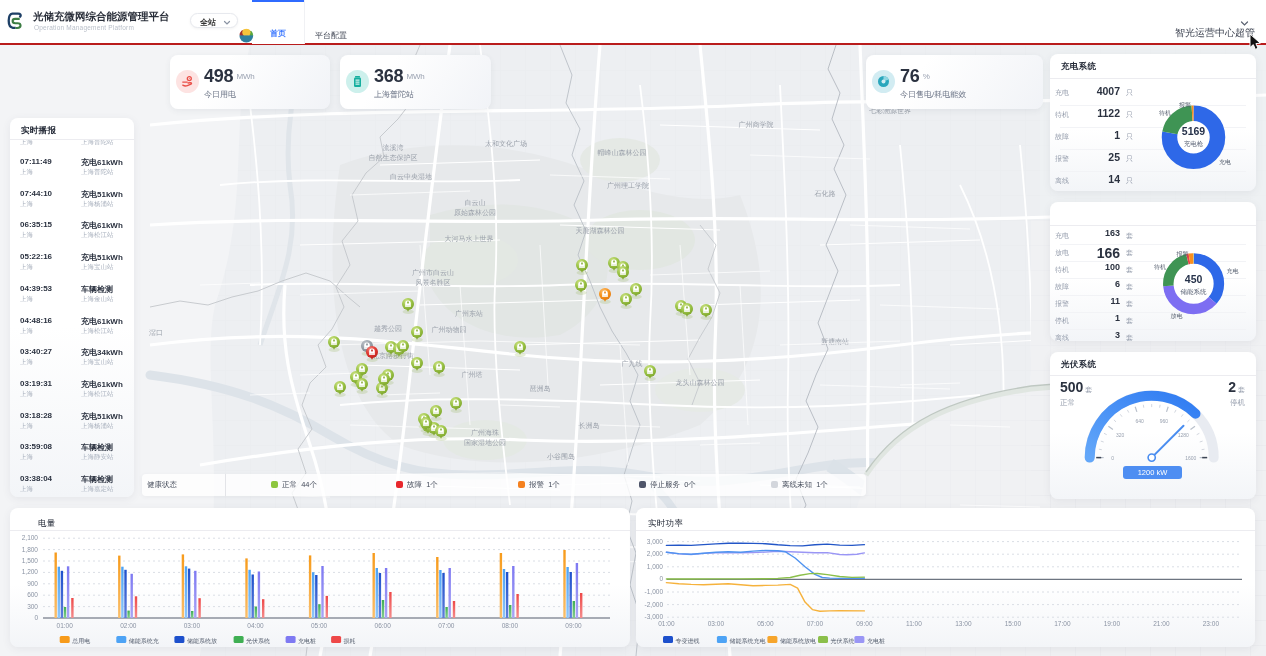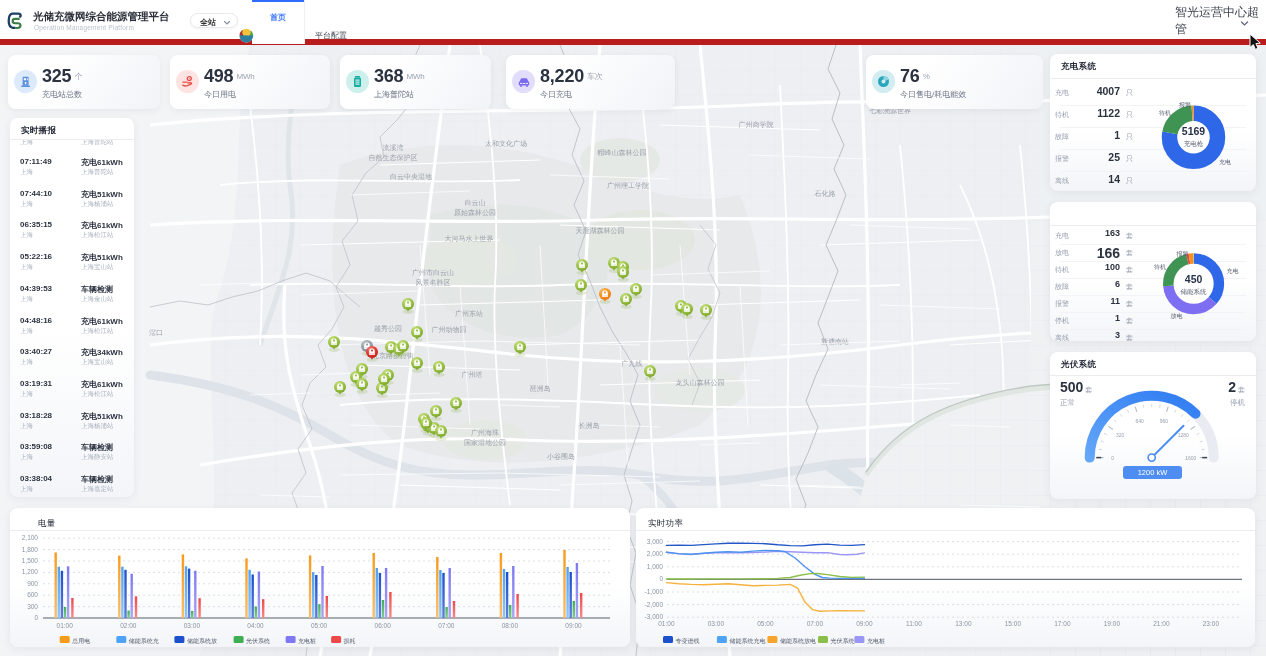--- a/index.html
+++ b/index.html
@@ -1,31 +1,31 @@
 <!DOCTYPE html>
 <html><head>
 <meta charset="utf-8">
 <style>
 *{margin:0;padding:0;box-sizing:border-box}
 html,body{width:1266px;height:656px;overflow:hidden;font-family:"Liberation Sans",sans-serif;background:#eef0f3}
 #stage{position:relative;width:1266px;height:656px}
 
-#header{position:absolute;left:0;top:0;width:1266px;height:45px;background:#fff;border-bottom:6px solid #b91c1c;z-index:30}
+#header{position:absolute;left:0;top:0;width:1266px;height:45px;background:#fff;border-bottom:2px solid #b91c1c;z-index:30}
 #logo{position:absolute;left:8px;top:12px}
 #htitle{position:absolute;left:33px;top:10px;font-size:10.5px;font-weight:700;color:#2a2f3a;letter-spacing:0px;white-space:nowrap}
 #hsub{position:absolute;left:34px;top:24px;font-size:6.5px;color:#b9bfc9;letter-spacing:.2px;white-space:nowrap}
 #pill{position:absolute;left:190px;top:13px;width:48px;height:15px;border:1px solid #e7e9ee;border-radius:8px;background:#fff;box-shadow:0 1px 3px rgba(0,0,0,.05)}
 #pill .t{position:absolute;left:9px;top:3px;font-size:8px;font-weight:700;color:#333}
 #pill svg{position:absolute;right:6px;top:5px}
 .tabsep{position:absolute;top:0;width:1px;height:44px;background:#f0f1f4}
 #tabbar{position:absolute;left:252px;top:0;width:52px;height:44px;background:#fff}
 #tabbar .bar{position:absolute;left:0;top:0;width:52px;height:2px;background:#2f6bff}
-#tab1{position:absolute;left:252px;top:12px;width:52px;text-align:center;font-size:8px;color:#3b77ff;font-weight:700}
+#tab1{position:absolute;left:252px;top:28px;width:52px;text-align:center;font-size:8px;color:#3b77ff;font-weight:700}
 #tab2{position:absolute;left:315px;top:30px;font-size:8px;color:#3c4250}
-#huser{position:absolute;left:1175px;top:4px;font-size:12px;color:#3c4250}
+#huser{position:absolute;left:1175px;top:26px;font-size:10px;color:#3c4250}
 #hchev{position:absolute;left:1240px;top:19px}
 
 .card{position:absolute;top:55px;height:54px;background:linear-gradient(125deg,#ffffff 30%,#f1f3f7);border-radius:8px;box-shadow:0 2px 6px rgba(60,70,90,.07);z-index:20}
 .cicon{position:absolute;left:6px;top:15px;width:23px;height:23px;border-radius:50%;display:flex;align-items:center;justify-content:center}
 .cnum{position:absolute;left:34px;top:11px;font-size:18px;font-weight:700;color:#2b3240;letter-spacing:-.2px;white-space:nowrap}
 .cunit{font-size:8px;font-weight:400;color:#9aa2b1;margin-left:3px;vertical-align:3px}
 .clab{position:absolute;left:34px;top:34px;font-size:8px;color:#6b7486;white-space:nowrap}
 
 .panel{position:absolute;background:linear-gradient(180deg,#ffffff 55%,#f3f5f8);border-radius:8px;box-shadow:0 2px 8px rgba(60,70,90,.08);z-index:20}
 .ptitle{position:absolute;left:11px;top:7px;font-size:8.5px;font-weight:700;color:#252b38;letter-spacing:.3px}
@@ -548,33 +548,20 @@
       <g clip-path="url(#cball)">
         <rect x="0" y="0" width="15" height="15" fill="#fff"></rect>
         <circle cx="2.9" cy="5.2" r="3.1" fill="#a3342e"></circle>
         <circle cx="12.2" cy="5.4" r="2.6" fill="#5aa73e"></circle>
         <circle cx="7.4" cy="4.3" r="4.1" fill="#f5c33b"></circle>
         <rect x="0" y="7.4" width="15" height="8" fill="#2e7f9e"></rect>
       </g>
     </svg>
   </div>
 
-  <div class="card" style="left:8px;width:152px">
-    <div class="cicon" style="background:#dceafc">
-      <svg width="13" height="13" viewBox="0 0 13 13">
-          <rect x="3.6" y="1.8" width="6" height="9" rx="0.8" fill="#5b92e0"></rect>
-          <rect x="4.8" y="3.2" width="2.4" height="2" rx="0.3" fill="#fff"></rect>
-          <rect x="8" y="3.2" width="0.8" height="2" rx="0.3" fill="#fff"></rect>
-          <rect x="5.9" y="7" width="1.4" height="2.2" rx="0.3" fill="#fff"></rect>
-          <rect x="2.2" y="10.6" width="8.8" height="1.4" rx="0.5" fill="#5b92e0"></rect>
-        </svg>
-    </div>
-    <div class="cnum">325<span class="cunit">个</span></div>
-    <div class="clab">充电站总数</div>
-  </div>
   <div class="card" style="left:170px;width:160px">
     <div class="cicon" style="background:#fde3e2">
       <svg width="13" height="13" viewBox="0 0 13 13">
           <circle cx="8.3" cy="3.6" r="2" fill="none" stroke="#ea4f48" stroke-width="1.3"></circle>
           <path d="M8.3 3.6 h0.01" stroke="#ea4f48" stroke-width="1" stroke-linecap="round"></path>
           <path d="M1.8 7.1 h4.4" stroke="#ea4f48" stroke-width="1.4" stroke-linecap="round"></path>
           <path d="M1.8 10.2 c1.6 .9 3.2 1 4.6 .4 l3.6 -1.5 c.8 -.4 .6 -1.5 -.5 -1.5 l-2.4 .4" fill="none" stroke="#ea4f48" stroke-width="1.4" stroke-linecap="round" stroke-linejoin="round"></path>
         </svg>
     </div>
     <div class="cnum">498<span class="cunit">MWh</span></div>
@@ -586,35 +573,20 @@
           <rect x="4" y="1" width="5" height="1.6" rx="0.6" fill="#16af9f"></rect>
           <rect x="3" y="2.6" width="7" height="9.4" rx="1.2" fill="#16af9f"></rect>
           <rect x="4.5" y="4.6" width="4" height="1" fill="#fff"></rect>
           <rect x="4.5" y="6.6" width="4" height="1" fill="#fff"></rect>
           <rect x="4.5" y="8.6" width="4" height="1" fill="#fff"></rect>
         </svg>
     </div>
     <div class="cnum">368<span class="cunit">MWh</span></div>
     <div class="clab">上海普陀站</div>
   </div>
-  <div class="card" style="left:506px;width:169px">
-    <div class="cicon" style="background:#e2ddfb">
-      <svg width="14" height="14" viewBox="0 0 14 14">
-          <path d="M2.5 7 l1.2-3 c.2-.5.6-.8 1.1-.8h4.4 c.5 0 .9.3 1.1.8 l1.2 3" fill="#7a68ee"></path>
-          <rect x="1.8" y="6.5" width="10.4" height="4" rx="1.3" fill="#7a68ee"></rect>
-          <rect x="3" y="10.3" width="2" height="1.4" rx="0.5" fill="#7a68ee"></rect>
-          <rect x="9" y="10.3" width="2" height="1.4" rx="0.5" fill="#7a68ee"></rect>
-          <rect x="3.2" y="7.8" width="1.6" height="1.2" rx="0.5" fill="#fff"></rect>
-          <rect x="9.2" y="7.8" width="1.6" height="1.2" rx="0.5" fill="#fff"></rect>
-          <rect x="5.6" y="8" width="2.8" height="0.9" fill="#fff"></rect>
-        </svg>
-    </div>
-    <div class="cnum">8,220<span class="cunit">车次</span></div>
-    <div class="clab">今日充电</div>
-  </div>
   <div class="card" style="left:866px;width:177px">
     <div class="cicon" style="background:#d2ecf2">
       <svg width="13" height="13" viewBox="0 0 13 13">
           <circle cx="6.5" cy="6.5" r="5.5" fill="#2aa6bc"></circle>
           <path d="M6.5 6.5 L6.5 1 A5.5 5.5 0 0 1 11.6 4.5 Z" fill="#8fd6e2"></path>
           <circle cx="6.5" cy="6.5" r="2" fill="#d2ecf2"></circle>
         </svg>
     </div>
     <div class="cnum">76<span class="cunit">%</span></div>
     <div class="clab">今日售电/耗电能效</div>
@@ -690,20 +662,29 @@
         </div>
     <div class="bcrow" style="top:334.0px">
           <span class="a">03:38:04</span>
           <span class="b">上海</span>
           <span class="c">车辆检测</span>
           <span class="d">上海嘉定站</span>
         </div>
     </div>
   </div>
 
+  <div id="mlegend">
+    <div class="it" style="left:5px">健康状态</div>
+    <div class="div"></div>
+    <div class="it" style="left:129px"><span class="sq" style="background:#8dc63f"></span>正常&nbsp; 44个</div>
+    <div class="it" style="left:254px"><span class="sq" style="background:#e8282d"></span>故障&nbsp; 1个</div>
+    <div class="it" style="left:376px"><span class="sq" style="background:#f5811f"></span>报警&nbsp; 1个</div>
+    <div class="it" style="left:497px"><span class="sq" style="background:#4e5569"></span>停止服务&nbsp; 0个</div>
+    <div class="it" style="left:629px"><span class="sq" style="background:#d3d6dc"></span>离线未知&nbsp; 1个</div>
+  </div>
 
   <div class="panel" id="rp1" style="left:1050px;top:54px;width:206px;height:137px">
     <div class="ptitle">充电系统</div>
     <div class="psep" style="top:24px"></div>
     <div class="rline" style="top:51px"></div>
       <div class="rline" style="top:73px"></div>
       <div class="rline" style="top:95px"></div>
       <div class="rline" style="top:117px"></div>
     <div class="rrow" style="top:33px">
         <span class="l">充电</span>

